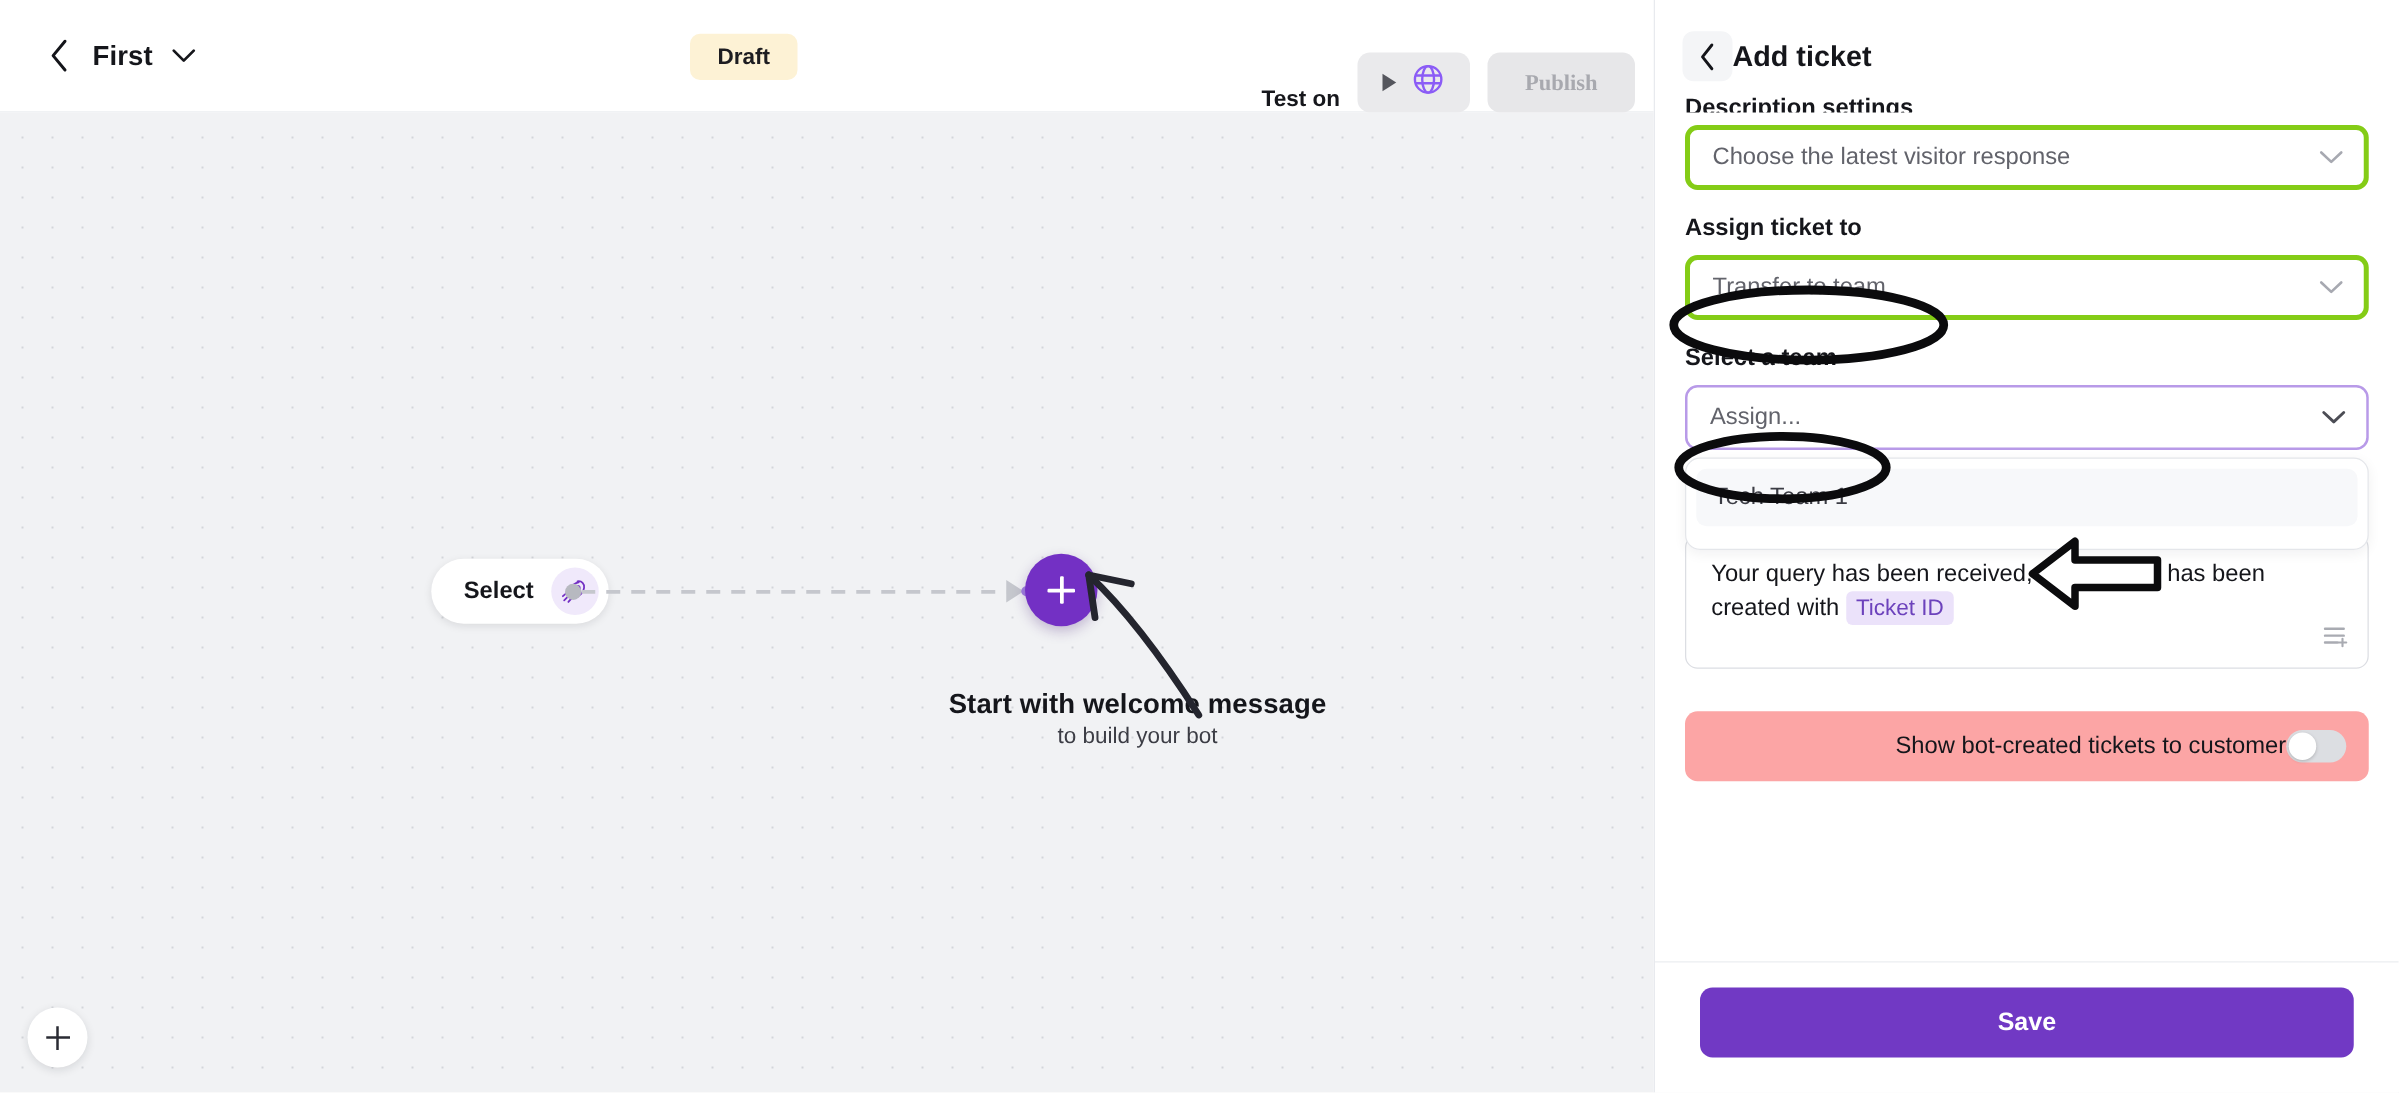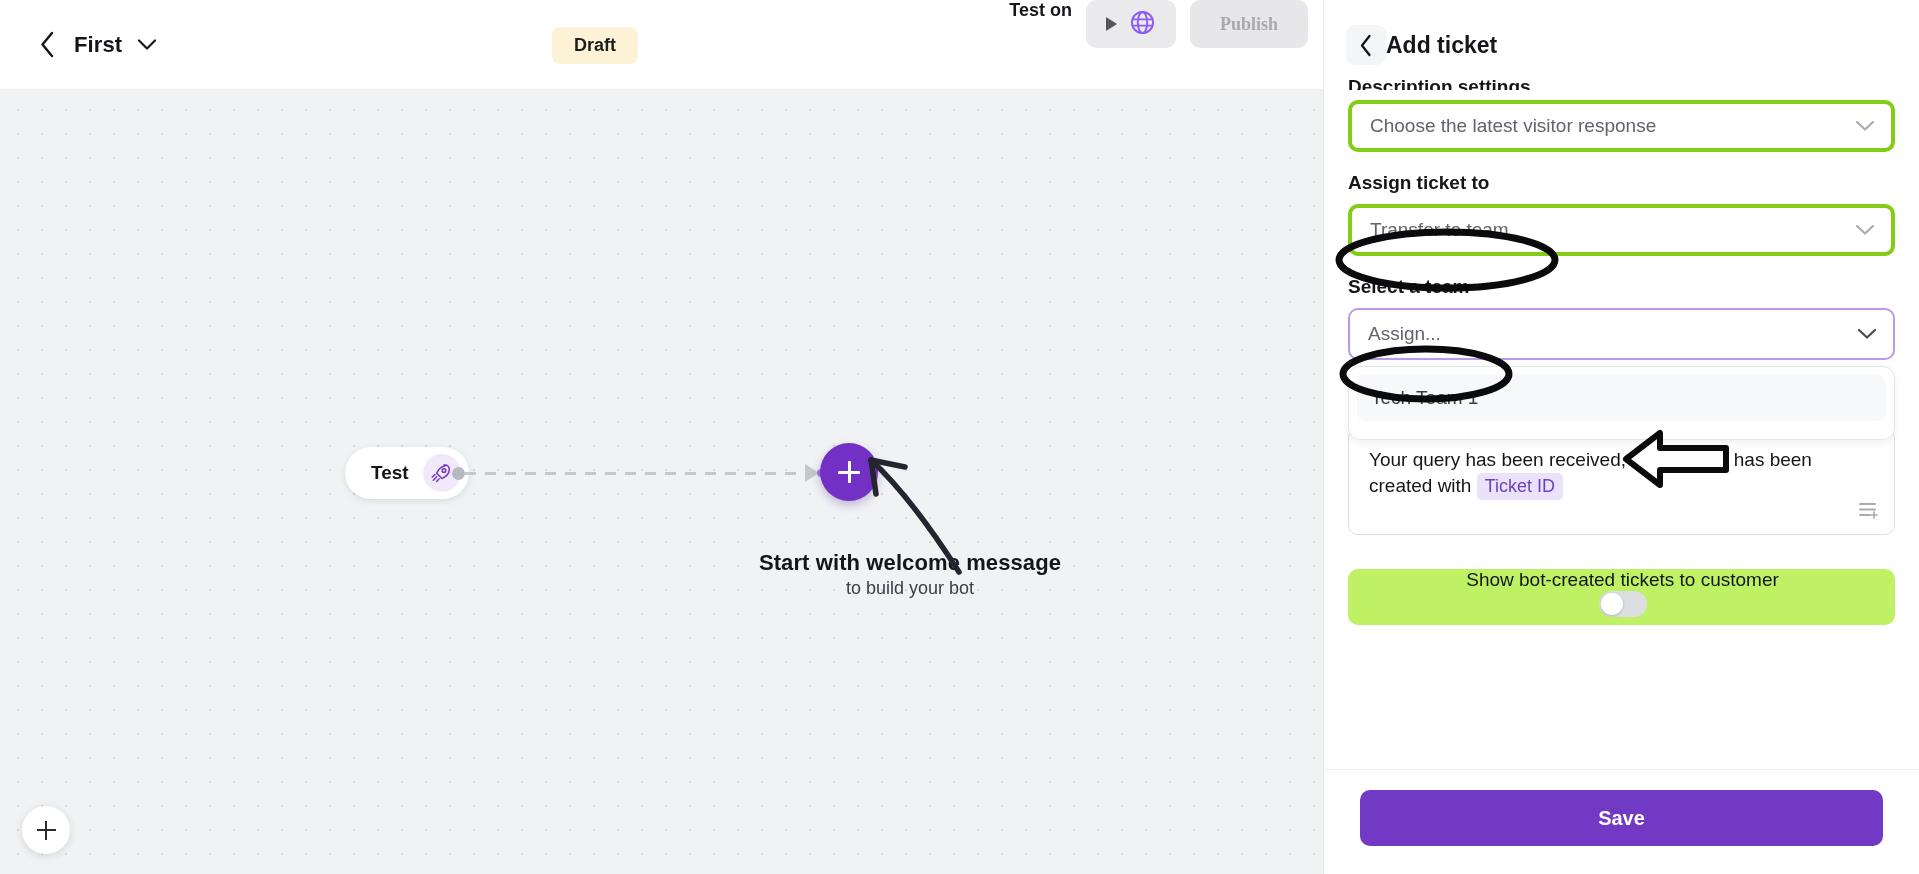--- a/index.html
+++ b/index.html
@@ -31,21 +31,21 @@
   .name-caret { width: 22px; height: 22px; display:flex; align-items:center; justify-content:center; color:#16171c; cursor:pointer; }
 
   .draft-badge {
     position: absolute; left: 552px; top: 27px;
     background: #fdf2d5; color: #1d1d21;
     font-size: 18px; font-weight: 600;
     border-radius: 8px; padding: 9px 22px 10px 22px;
     line-height: 1;
   }
 
-  .tb-right { position: absolute; right: 15px; top: 0; height: 90px; display: flex; align-items: flex-start; gap: 14px; }
+  .tb-right { position: absolute; right: 15px; top: 0; height: 90px; display: flex; align-items: flex-end; gap: 14px; }
   .test-on-label { font-size: 18px; font-weight: 600; color: #16171c; }
   .test-btn {
     display: flex; align-items: center; gap: 12px;
     background: #eaeaec; border-radius: 10px;
     height: 48px; padding: 0 20px; cursor: pointer;
   }
   .play-tri {
     width: 0; height: 0;
     border-left: 11px solid #55565d;
     border-top: 7px solid transparent;
@@ -188,24 +188,23 @@
     padding: 18px 20px 34px 20px; min-height: 92px; z-index: 1;
   }
   .msg-text { font-size: 19px; line-height: 1.36; color: #15161b; }
   .chip {
     display: inline-block; background: #ebe2fa; color: #6c42bc;
     border-radius: 5px; padding: 1px 8px 2px 8px; font-size: 18px;
   }
   .msg-tool { position: absolute; right: 14px; bottom: 10px; cursor: pointer; }
 
   .toggle-row {
-    margin-top: 34px; height: 56px; background: #bef264; border-radius: 10px;
-    display: flex; align-items: center; justify-content: flex-start;
+    margin-top: 34px; height: 56px; background: #fca5a5; border-radius: 10px;
+    display: flex; align-items: center; justify-content: flex-end;
     padding: 0 18px 0 20px;
-    flex-direction: column;
   }
   .toggle-label { font-size: 19px; color: #15161b; }
   .switch {
     width: 48px; height: 26px; border-radius: 13px; background: #dcdee2;
     position: relative; cursor: pointer;
   }
   .switch .knob {
     position: absolute; left: 2px; top: 2px; width: 22px; height: 22px;
     border-radius: 50%; background: #ffffff; box-shadow: 0 1px 3px rgba(0,0,0,.2);
   }
@@ -259,21 +258,21 @@
             </svg>
           </span>
         </div>
         <button class="publish-btn">Publish</button>
       </div>
     </div>
 
     <div class="canvas">
 
       <div class="start-node">
-        <span class="start-label">Test</span>
+        <span class="start-label">Select</span>
         <span class="rocket-circle">
           <svg width="23" height="23" viewBox="0 0 24 24" fill="none">
             <path d="M14.6 3.2c3.5-.6 6.1 2 5.5 5.5-.5 3-2.6 5.6-5.2 7.2l-2.4 1.4-5.6-5.6 1.4-2.4c1.6-2.6 4.2-4.7 7.2-5.2Z" stroke="#7330c4" stroke-width="1.5" stroke-linejoin="round"></path>
             <circle cx="14.6" cy="8.9" r="1.9" stroke="#7330c4" stroke-width="1.5"></circle>
             <path d="M7 15.5 3.5 19M5.2 13.2 2.4 15.6M9.4 17.6 7 20.4" stroke="#7330c4" stroke-width="1.5" stroke-linecap="round"></path>
           </svg>
         </span>
       </div>
 
       <div class="out-dot"></div>

